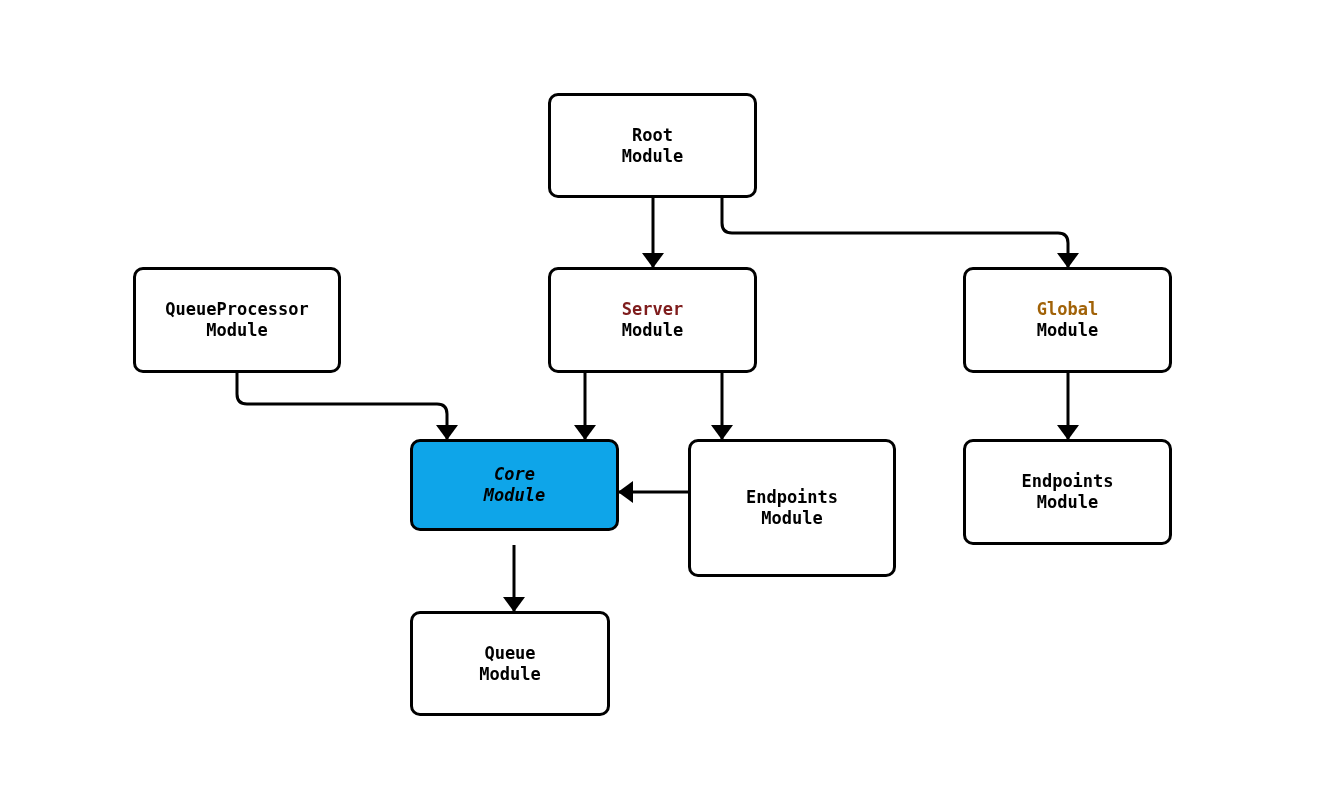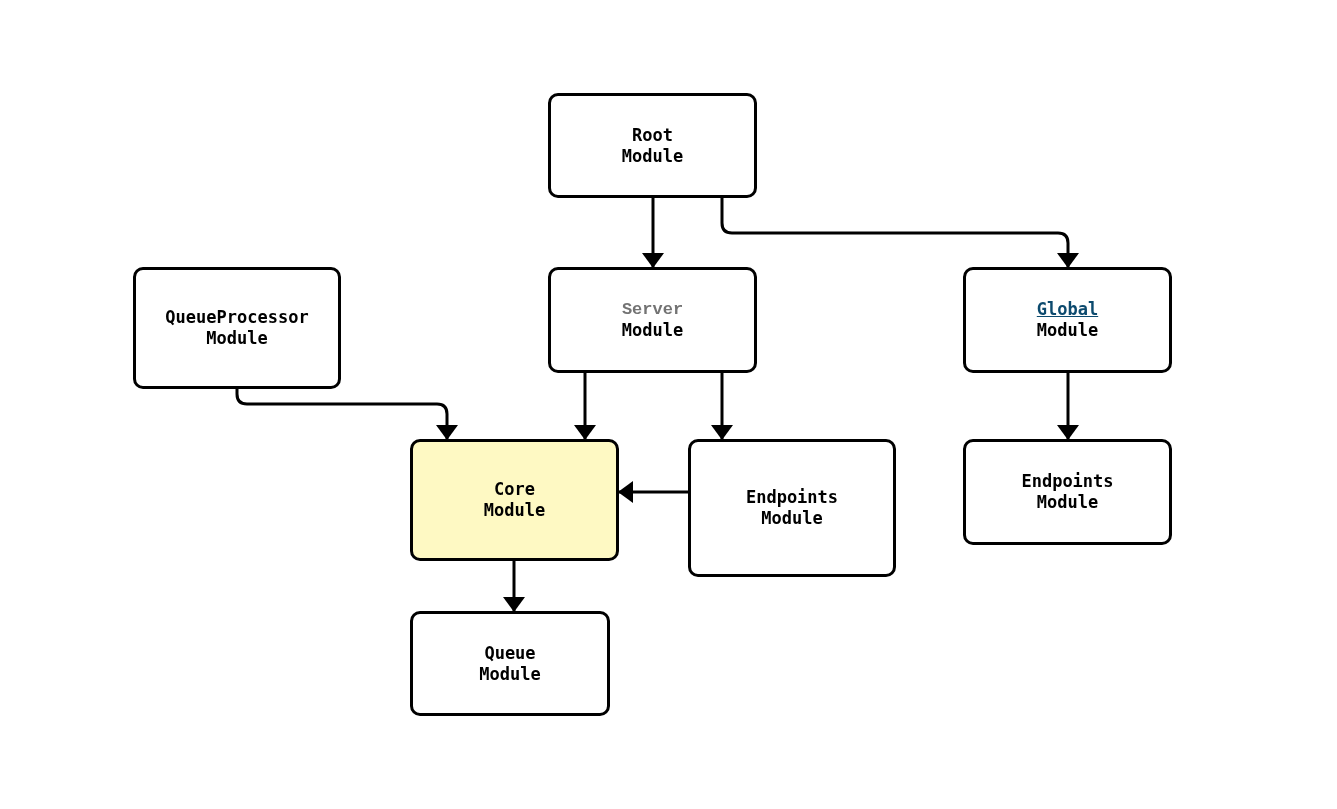--- a/index.html
+++ b/index.html
@@ -67,33 +67,33 @@
         <path class="edge" d="M688,492 L619,492" stroke="#000000" marker-end="url(#arrowhead)"></path>
         <path class="edge" d="M1068,373 L1068,439" stroke="#000000" marker-end="url(#arrowhead)"></path>
         <path class="edge" d="M514,545 L514,611" stroke="#000000" marker-end="url(#arrowhead)"></path>
       </g>
   </svg>
   <div id="node-layer">
       <div class="node" style="left: 548px; top: 93px; width: 209px; height: 105px; background: rgb(255, 255, 255); border-color: rgb(0, 0, 0);">
     <div class="node-line" style="color: rgb(0, 0, 0);">Root</div>
     <div class="node-line" style="color: rgb(0, 0, 0);">Module</div>
   </div>
-      <div class="node" style="left: 133px; top: 267px; width: 208px; height: 122px; background: rgb(255, 255, 255); border-color: rgb(0, 0, 0);">
+      <div class="node" style="left: 133px; top: 267px; width: 208px; height: 106px; background: rgb(255, 255, 255); border-color: rgb(0, 0, 0);">
     <div class="node-line" style="color: rgb(0, 0, 0);">QueueProcessor</div>
     <div class="node-line" style="color: rgb(0, 0, 0);">Module</div>
   </div>
       <div class="node" style="left: 548px; top: 267px; width: 209px; height: 106px; background: rgb(255, 255, 255); border-color: rgb(0, 0, 0);">
-    <div class="node-line" style="color: #737373; font-family: Liberation Mono, monospace;">Server</div>
+    <div class="node-line" style="color: #7f1d1d;">Server</div>
     <div class="node-line" style="color: rgb(0, 0, 0);">Module</div>
   </div>
       <div class="node" style="left: 963px; top: 267px; width: 209px; height: 106px; background: rgb(255, 255, 255); border-color: rgb(0, 0, 0);">
-    <div class="node-line" style="color: #0c4a6e; text-decoration: underline;">Global</div>
+    <div class="node-line" style="color: #a16207;">Global</div>
     <div class="node-line" style="color: rgb(0, 0, 0);">Module</div>
   </div>
-      <div class="node" style="left: 410px; top: 439px; width: 209px; height: 122px; background: #fef9c3; border-color: rgb(0, 0, 0);">
+      <div class="node" style="left: 410px; top: 439px; width: 209px; height: 92px; background: #0ea5e9; border-color: rgb(0, 0, 0); font-style: italic;">
     <div class="node-line" style="color: rgb(0, 0, 0);">Core</div>
     <div class="node-line" style="color: rgb(0, 0, 0);">Module</div>
   </div>
       <div class="node" style="left: 688px; top: 439px; width: 208px; height: 138px; background: rgb(255, 255, 255); border-color: rgb(0, 0, 0);">
     <div class="node-line" style="color: rgb(0, 0, 0);">Endpoints</div>
     <div class="node-line" style="color: rgb(0, 0, 0);">Module</div>
   </div>
       <div class="node" style="left: 963px; top: 439px; width: 209px; height: 106px; background: rgb(255, 255, 255); border-color: rgb(0, 0, 0);">
     <div class="node-line" style="color: rgb(0, 0, 0);">Endpoints</div>
     <div class="node-line" style="color: rgb(0, 0, 0);">Module</div>

